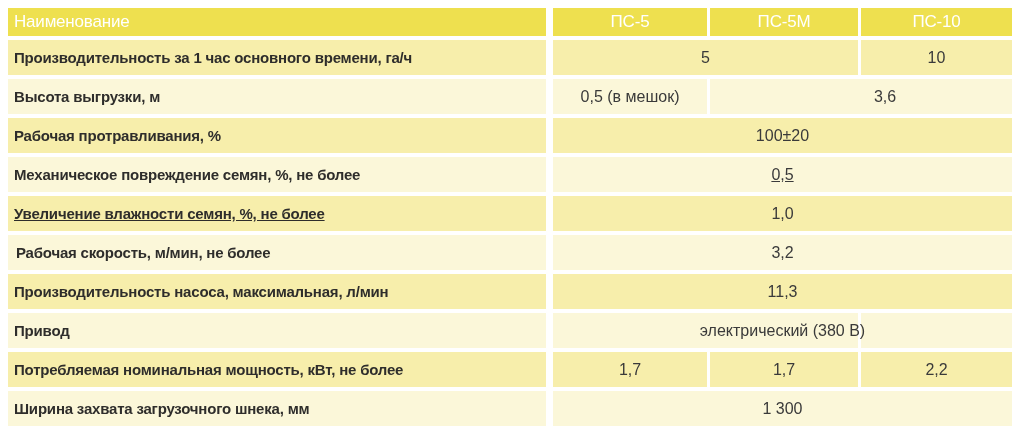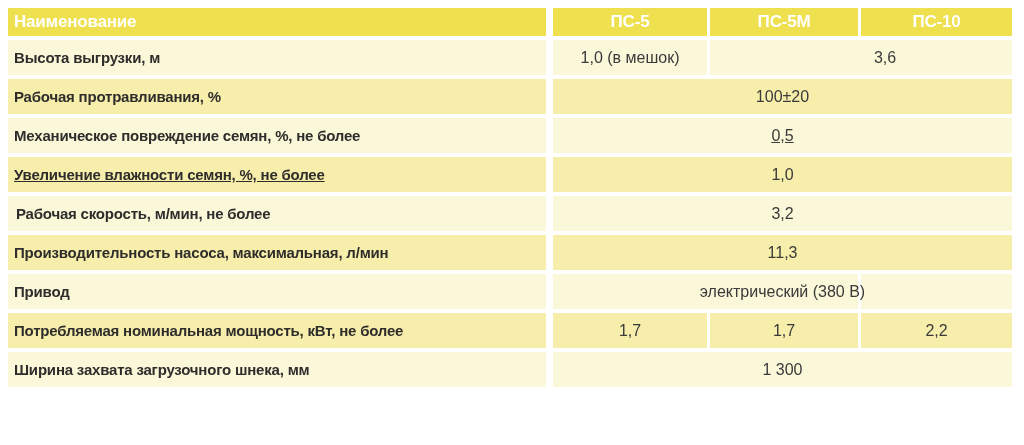--- a/index.html
+++ b/index.html
@@ -37,21 +37,21 @@
     white-space: nowrap;
   }
   .cell.label {
     justify-content: flex-start;
     padding-left: 6px;
   }
   
   .header-row .cell {
     background: var(--header-bg);
     color: var(--header-text);
-    font-weight: bold;
+    font-weight: normal;
     font-size: 17px;
     letter-spacing: -0.2px;
   }
   
   .dark-row .shade { background: var(--row-dark); }
   .light-row .shade { background: var(--row-light); }
   .cell.overlay { background: transparent; z-index: 1; }
   
   .cell.label-text {
     color: var(--label-text);
@@ -68,23 +68,28 @@
 <body>
 
 <div class="spec-table">
   <div class="row header-row">
     <div class="cell label" style="grid-column: 1 / 2">Наименование</div>
     <div class="cell" style="grid-column: 3 / 4">ПС-5</div>
     <div class="cell" style="grid-column: 5 / 6">ПС-5М</div>
     <div class="cell" style="grid-column: 7 / 8">ПС-10</div>
   </div>
   <div id="rows">
+      <div class="row dark-row">
+        <div class="cell label shade label-text" style="grid-column: 1 / 2;">Производительность за 1 час основного времени, га/ч</div>
+        <div class="cell shade value" style="grid-column: 3 / 6;">5</div>
+        <div class="cell shade value" style="grid-column: 7 / 8;">10</div>
+      </div>
       <div class="row light-row">
         <div class="cell label shade label-text" style="grid-column: 1 / 2;">Высота выгрузки, м</div>
-        <div class="cell shade value" style="grid-column: 3 / 4;">1,0 (в мешок)</div>
+        <div class="cell shade value" style="grid-column: 3 / 4;">0,5 (в мешок)</div>
         <div class="cell shade value" style="grid-column: 5 / 8; padding-left: 48px;">3,6</div>
       </div>
       <div class="row dark-row">
         <div class="cell label shade label-text" style="grid-column: 1 / 2;">Рабочая протравливания, %</div>
         <div class="cell shade value" style="grid-column: 3 / 8;">100±20</div>
       </div>
       <div class="row light-row">
         <div class="cell label shade label-text" style="grid-column: 1 / 2;">Механическое повреждение семян, %, не более</div>
         <div class="cell shade value" style="grid-column: 3 / 8; text-decoration: underline;">0,5</div>
       </div>

